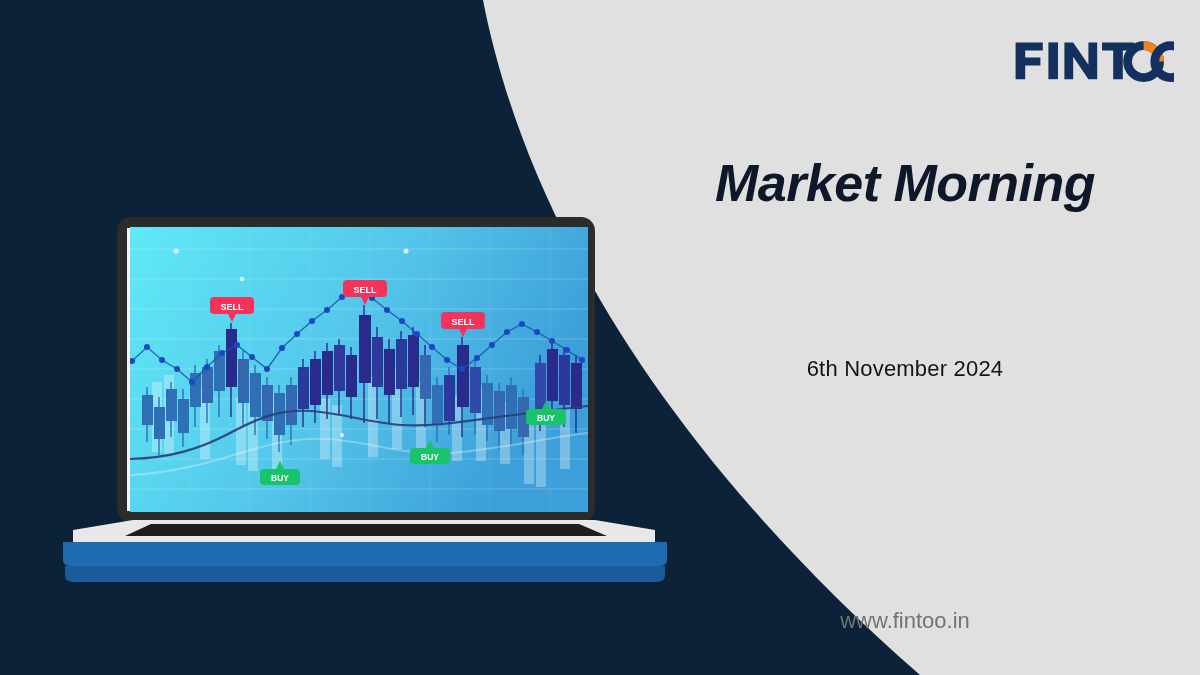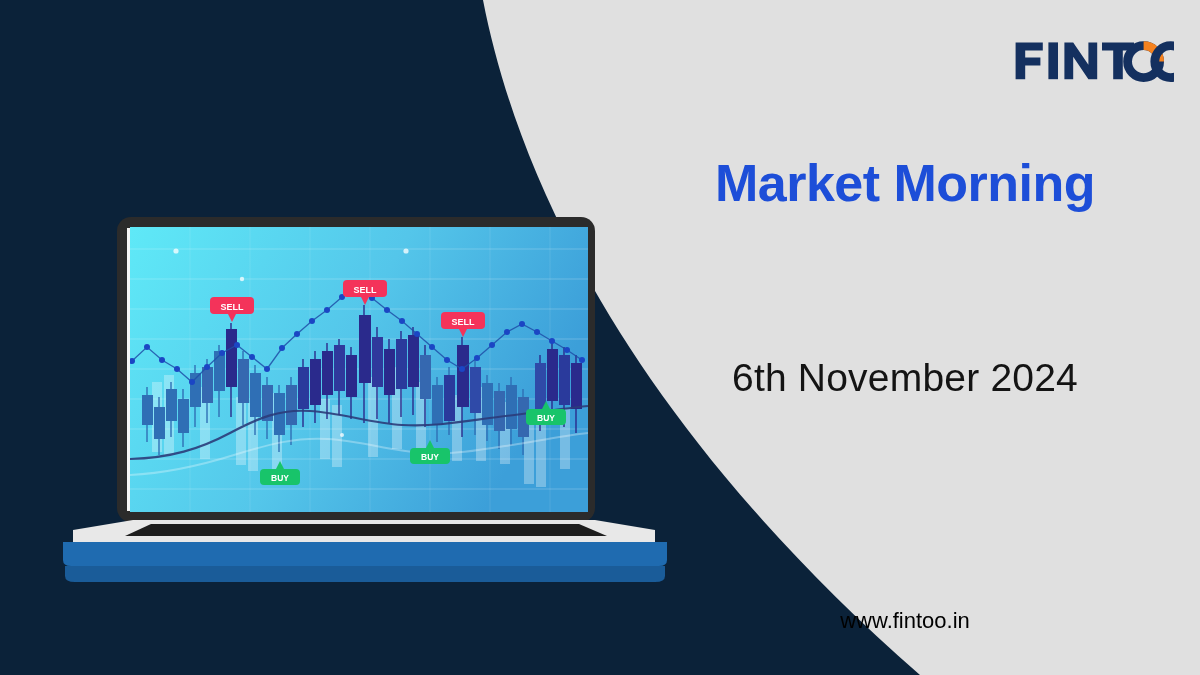--- a/index.html
+++ b/index.html
@@ -37,52 +37,53 @@
     height: 48px;
   }
 
   
   .headline {
     position: absolute;
     left: 640px;
     top: 152px;
     width: 530px;
     text-align: center;
-    color: #1d4ed8;
+    color: #0f172a;
     font-weight: bold;
     font-size: 52px;
     line-height: 1.22;
     letter-spacing: -0.5px;
+    font-style: italic;
   }
   .headline .line {
     display: block;
     white-space: nowrap;
   }
 
   
   .date {
     position: absolute;
     left: 640px;
     top: 356px;
     width: 530px;
     text-align: center;
     color: #141414;
-    font-size: 39px;
+    font-size: 22px;
     font-weight: 400;
     letter-spacing: 0.2px;
   }
 
   
   .website {
     position: absolute;
     left: 640px;
     top: 608px;
     width: 530px;
     text-align: center;
-    color: #000000;
+    color: #737373;
     font-size: 22px;
     font-weight: 400;
   }
 
   
   .laptop {
     position: absolute;
     left: 55px;
     top: 200px;
     width: 620px;

